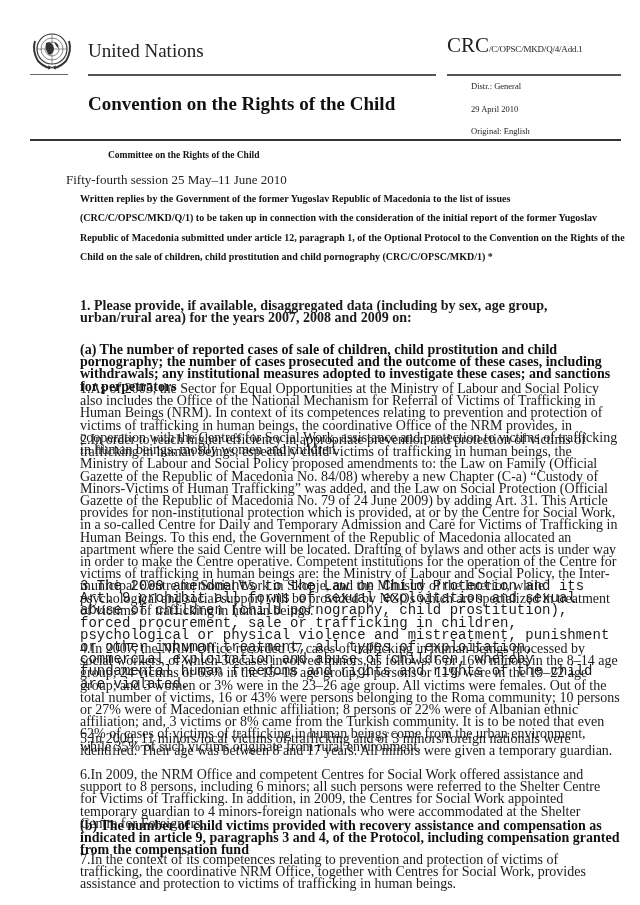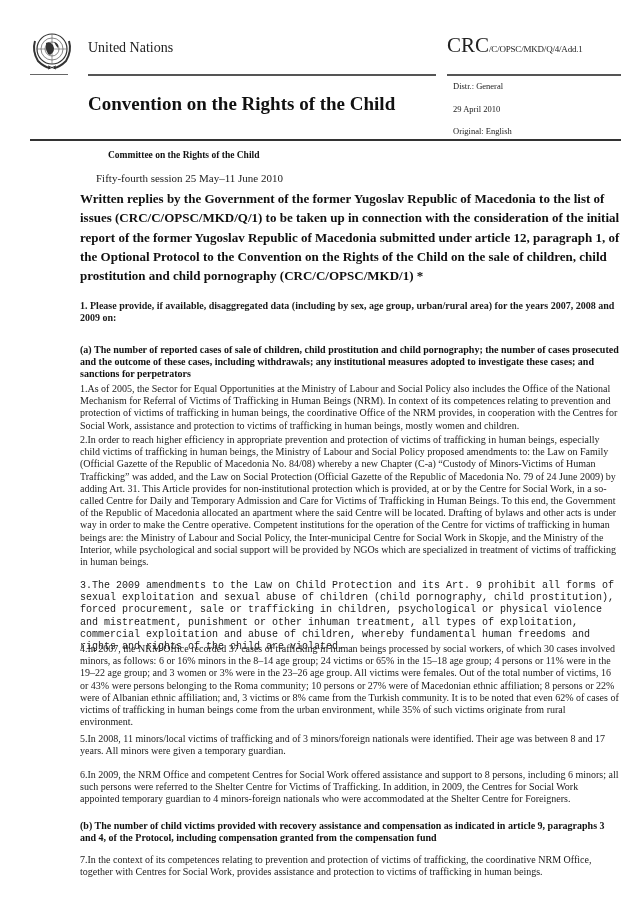--- a/index.html
+++ b/index.html
@@ -1,33 +1,33 @@
 <!DOCTYPE html>
 <html><head>
   <meta charset="utf-8">
   <style>
     html, body { margin: 0; padding: 0; background: #ffffff; }
     body { width: 640px; height: 905px; position: relative; overflow: hidden; font-family: "Liberation Serif", "DejaVu Serif", serif; color: #111; }
     .logo { position: absolute; left: 30px; top: 29px; width: 44px; height: 44px; }
-    .un-name { position: absolute; left: 88px; top: 40px; font-size: 14px; color: #222; }
+    .un-name { position: absolute; left: 88px; top: 40px; font-size: 19px; color: #222; }
     .symbol { position: absolute; left: 447px; top: 33px; font-size: 21px; color: #222; white-space: nowrap; }
     .symbol .sub { font-size: 9px; letter-spacing: -0.2px; }
     .rule-top-left { position: absolute; left: 30px; top: 74px; width: 38px; height: 1px; background: #666; }
     .rule-top-mid { position: absolute; left: 88px; top: 74px; width: 348px; height: 2px; background: #555; }
     .rule-top-right { position: absolute; left: 447px; top: 74px; width: 174px; height: 2px; background: #555; }
-    .meta { position: absolute; left: 453px; font-size: 8.5px; color: #222; }
+    .meta { position: absolute; left: 471px; font-size: 8.5px; color: #222; }
     .meta.distr { top: 81px; }
     .meta.date { top: 104px; }
     .meta.orig { top: 126px; }
     .convention { position: absolute; left: 88px; top: 93px; font-size: 19px; font-weight: bold; color: #111; }
     .rule-bottom { position: absolute; left: 30px; top: 139px; width: 591px; height: 2px; background: #333; }
     .committee { position: absolute; left: 80px; top: 150px; font-size: 9.5px; font-weight: bold; padding-left: 28px; }
-    .session { position: absolute; left: 96px; top: 172px; font-size: 11px; color: #222; font-family: Liberation Serif, serif; }
-    .title { position: absolute; left: 80px; top: 189px; width: 545px; font-size: 13px; font-weight: bold; line-height: 19.3px; }
-    .body { position: absolute; left: 80px; width: 540px; font-size: 10px; line-height: 12.2px; color: #1a1a1a; }
+    .session { position: absolute; left: 66px; top: 172px; font-size: 13px; color: #222; font-family: Liberation Serif, serif; }
+    .title { position: absolute; left: 80px; top: 189px; width: 545px; font-size: 10px; font-weight: bold; line-height: 19.3px; }
+    .body { position: absolute; left: 80px; width: 540px; font-size: 14px; line-height: 12.2px; color: #1a1a1a; }
     .body.bold { font-weight: bold; color: #111; }
     .q1 { top: 300px; font-weight: bold; }
     .qa { top: 344px; }
     .p1 { top: 383px; font-family: Liberation Serif, serif; }
     .p2 { top: 434px; }
     .p3 { top: 580px; font-family: Liberation Mono, monospace; }
     .p4 { top: 643px; }
     .p5 { top: 733px; }
     .p6 { top: 769px; }
     .qb { top: 820px; }

